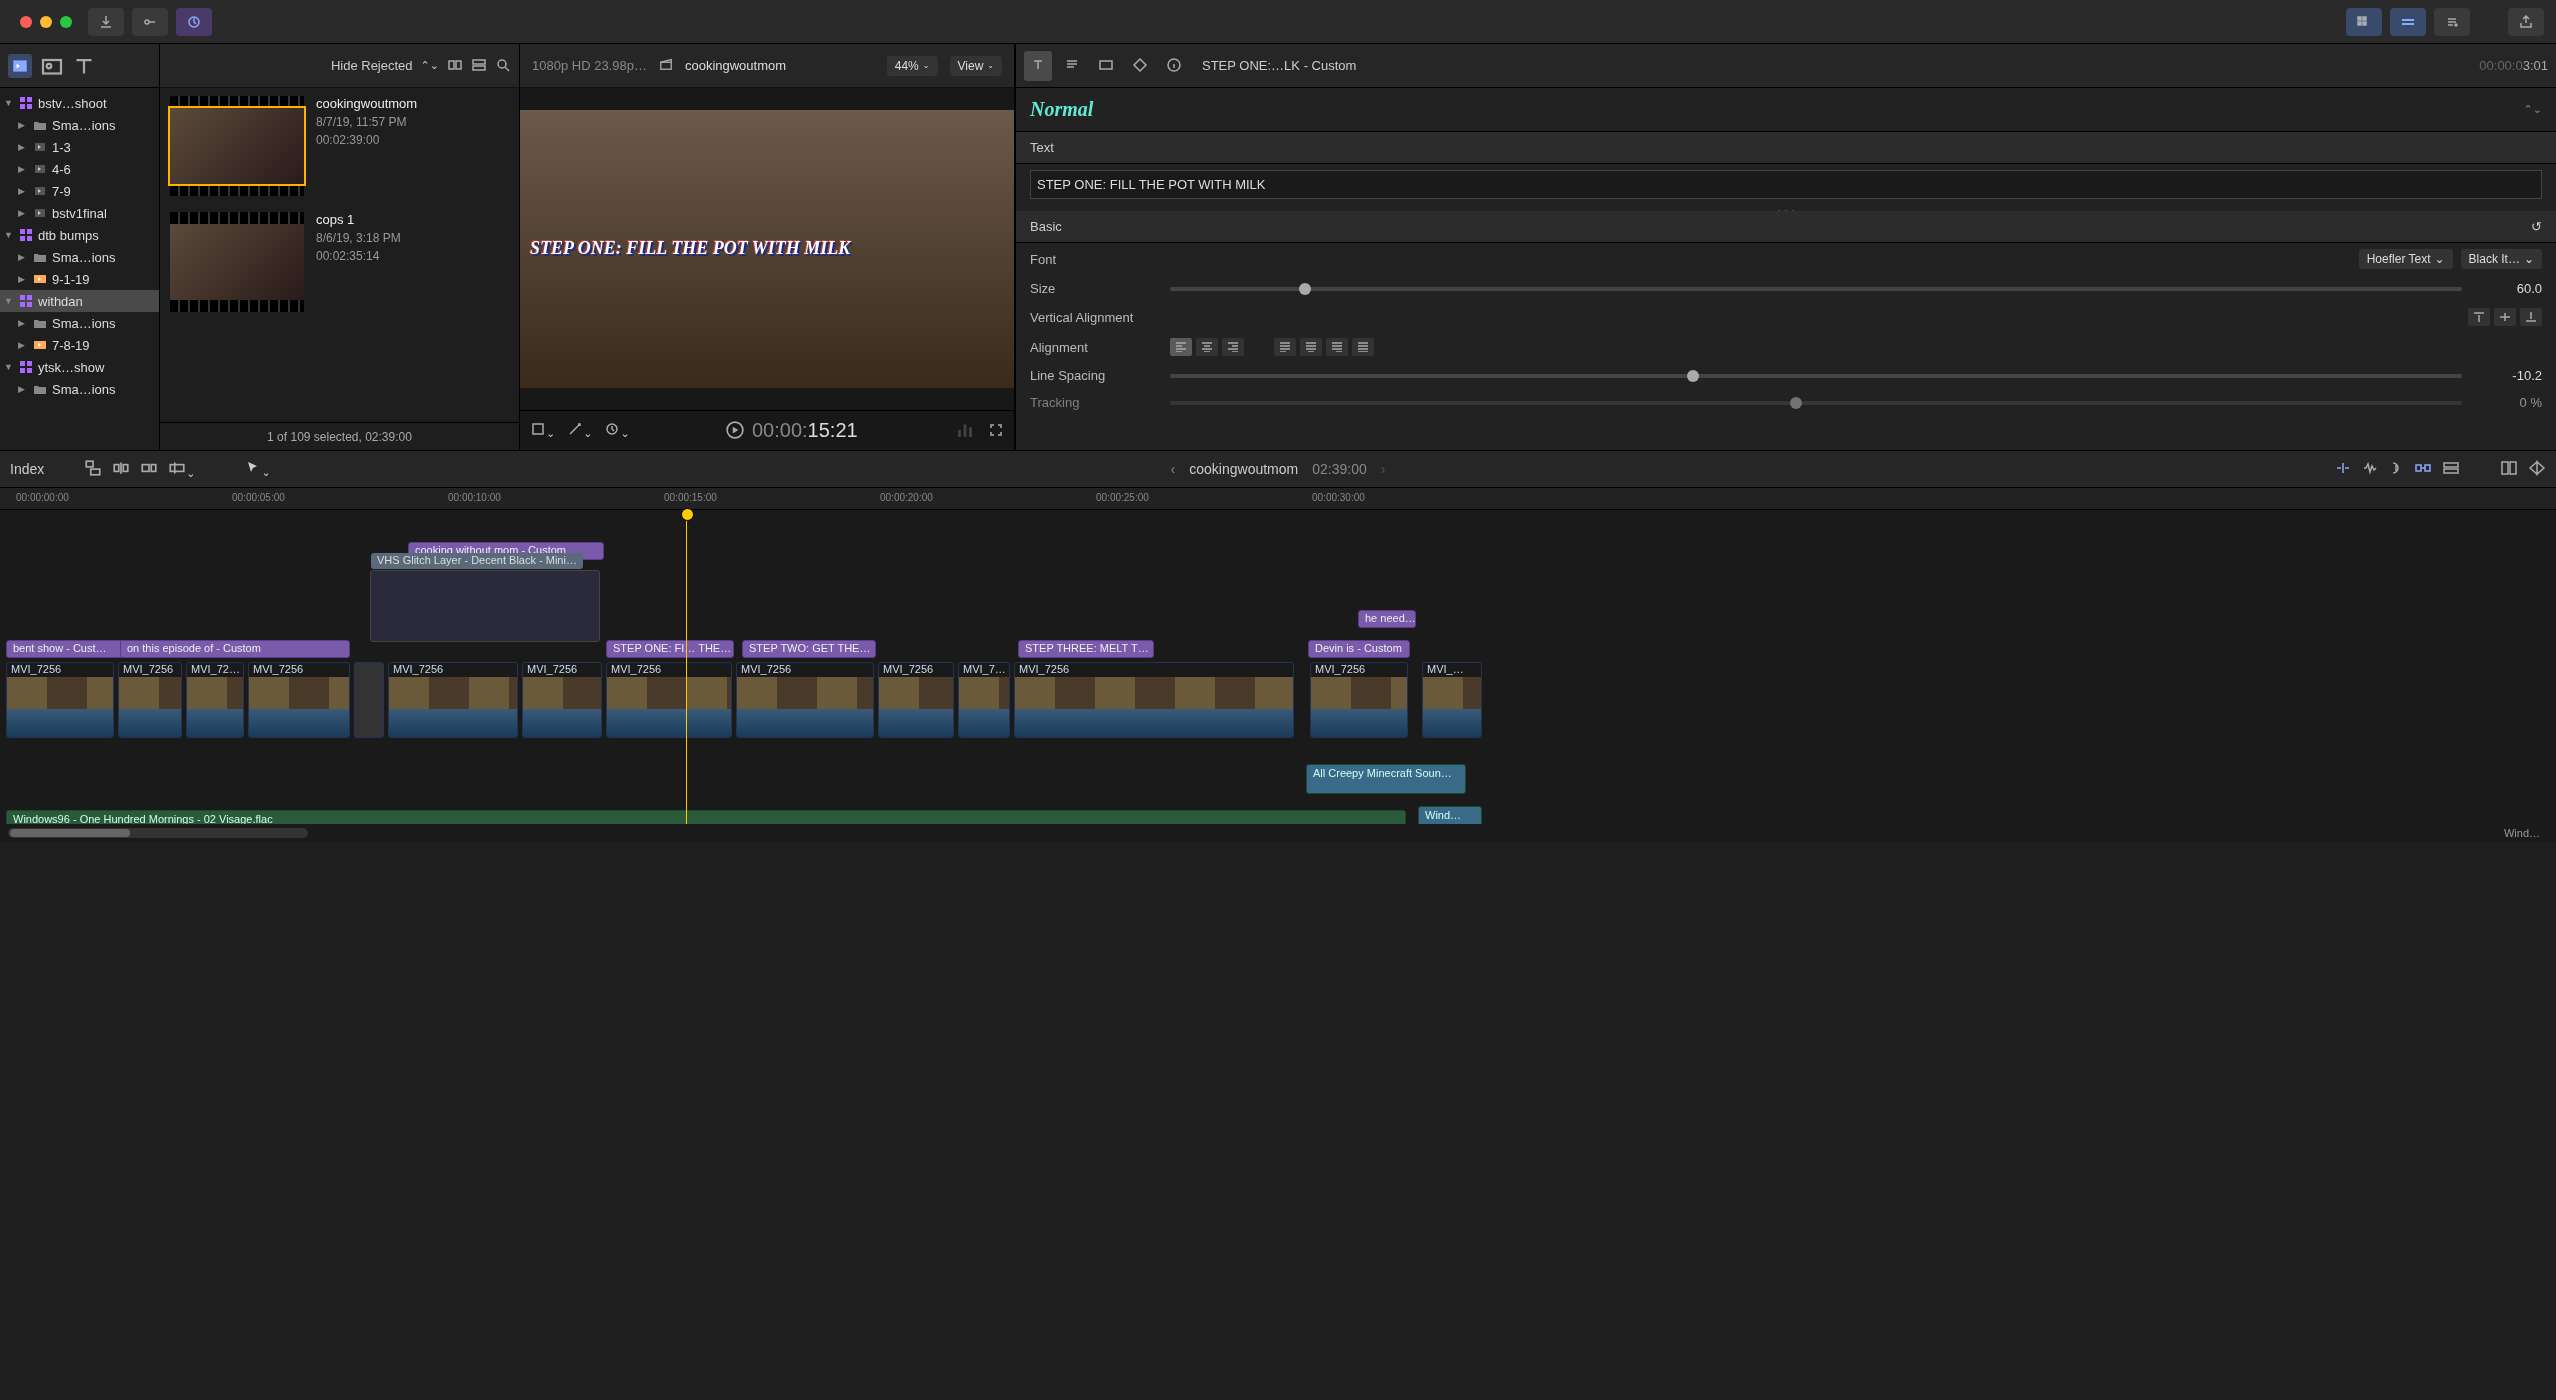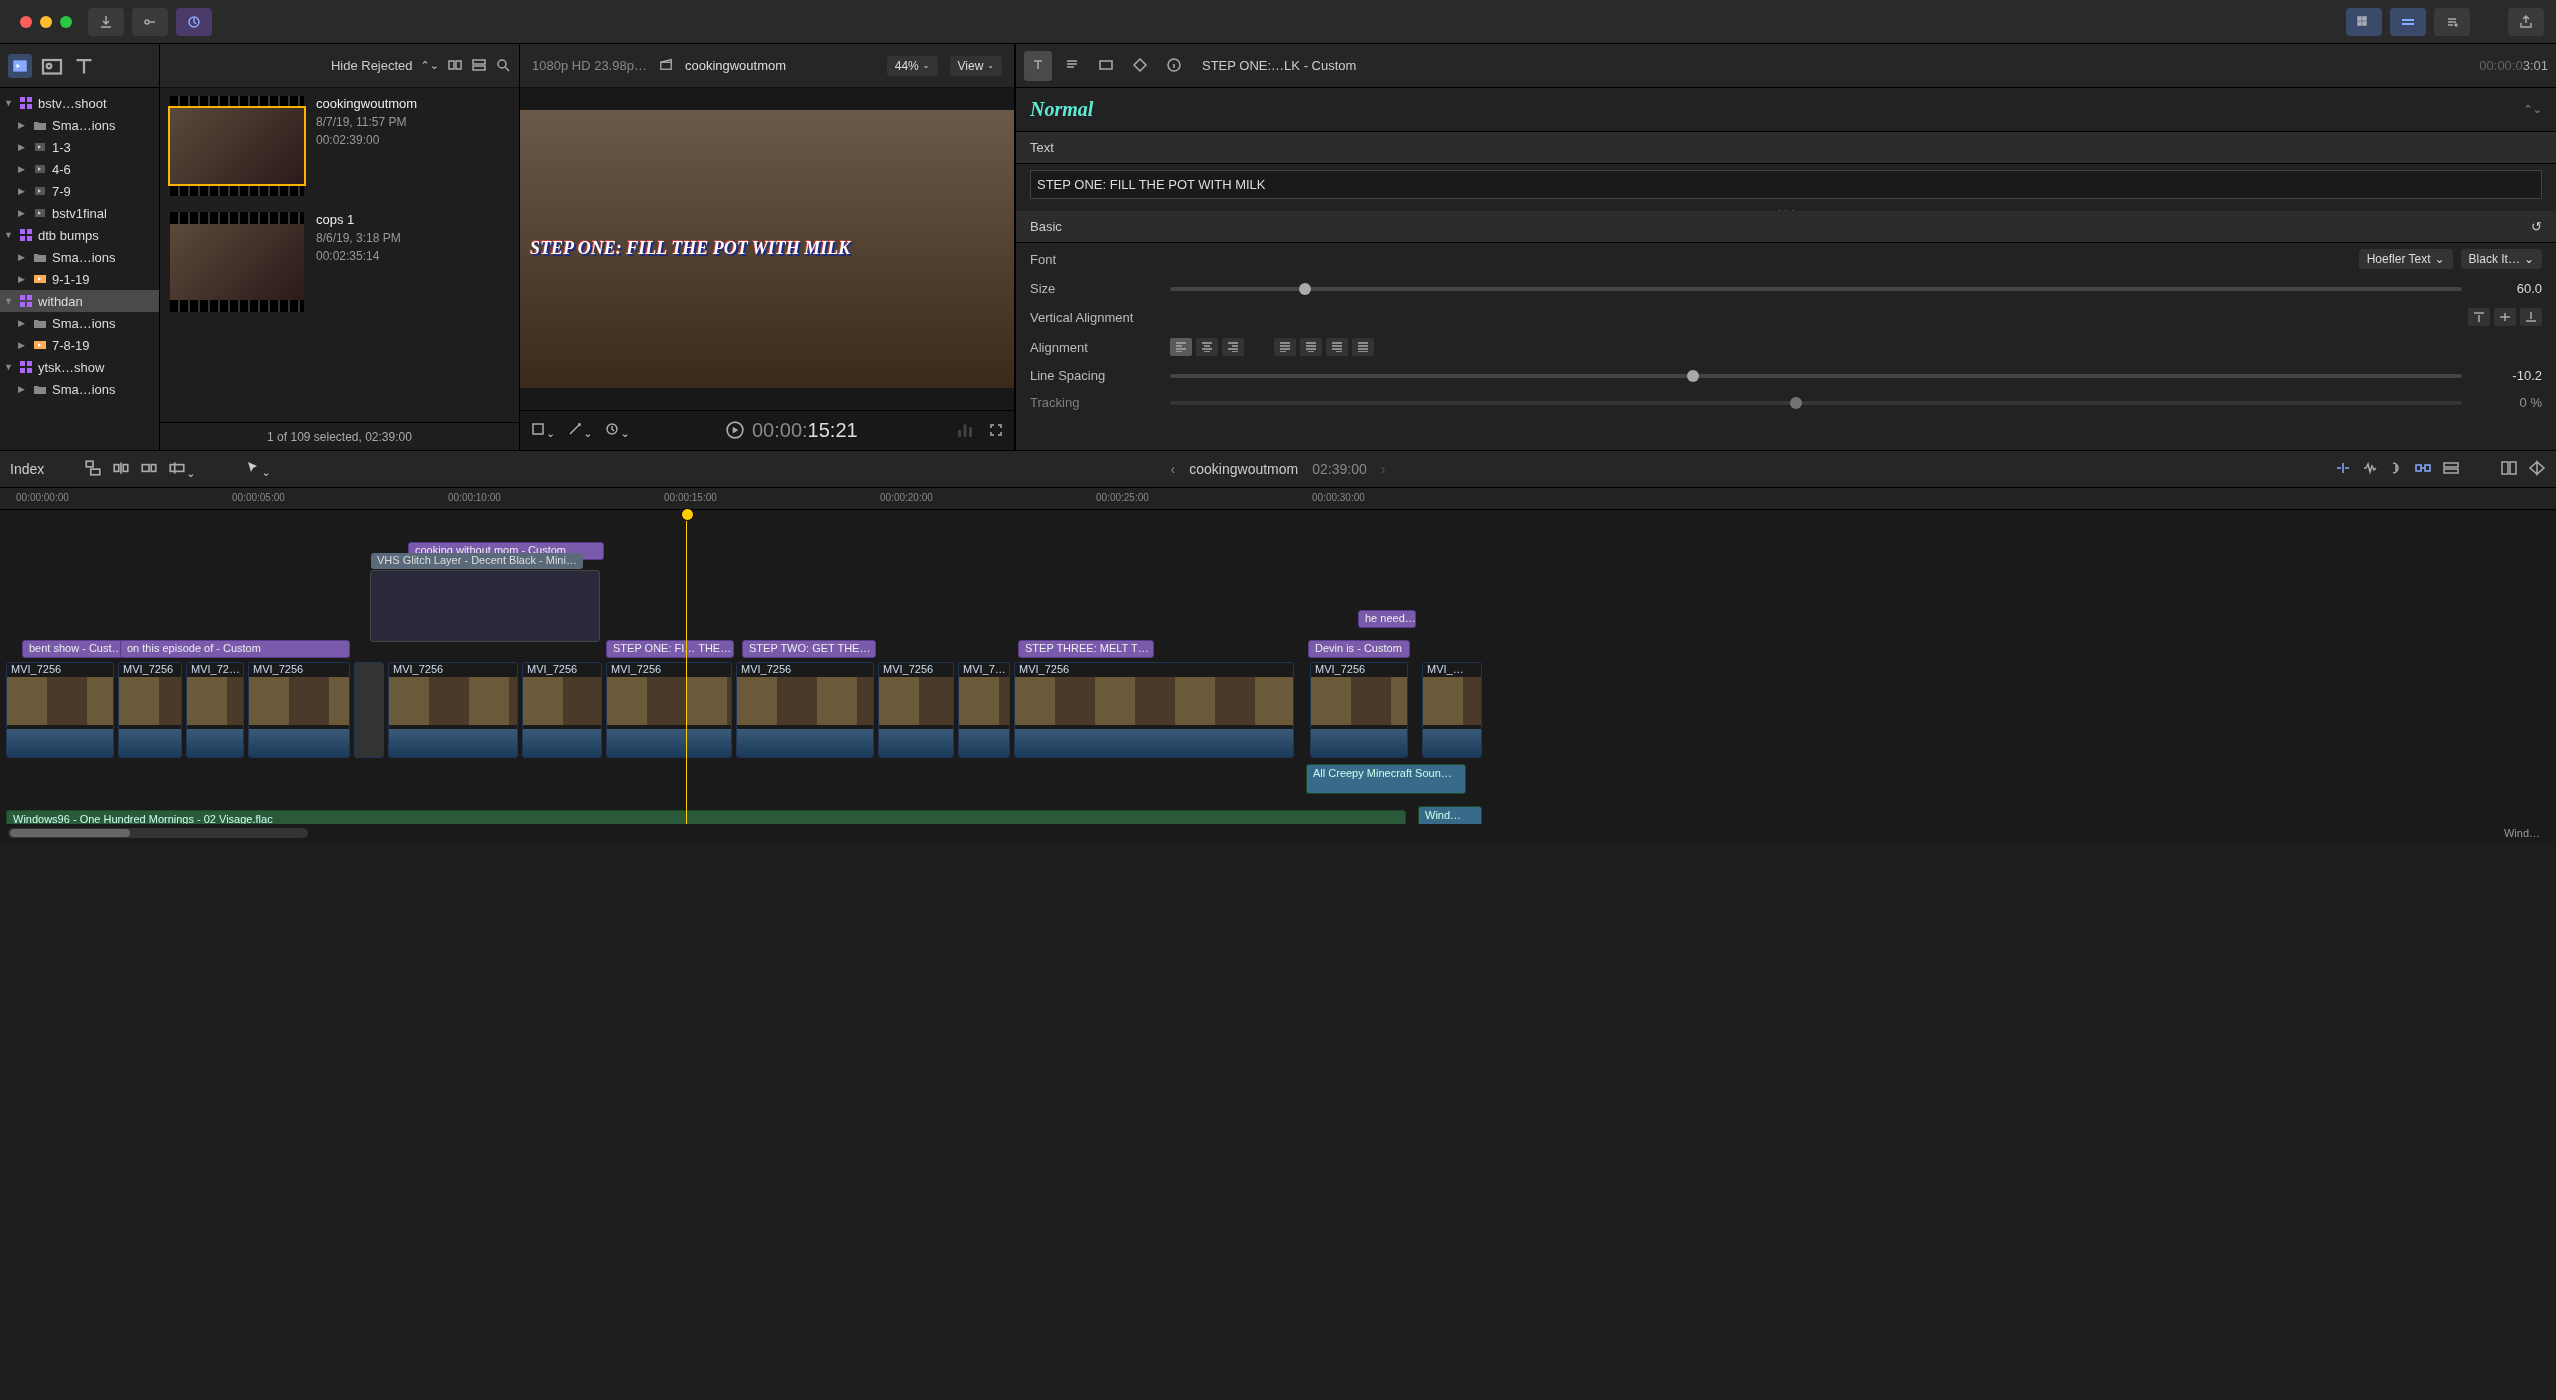--- a/index.html
+++ b/index.html
@@ -84,21 +84,21 @@
 .ruler .tick { position: absolute; top: 4px; }
 .tracks { position: relative; height: 314px; }
 .playhead { position: absolute; top: 0; bottom: 0; width: 1px; background: #ffcc00; z-index: 10; }
 .playhead::before { content:''; position:absolute; top:-2px; left:-5px; width:11px; height:11px; border-radius:50%; background:#ffcc00; border:1px solid #000; }
 
 .title-clip { position: absolute; height: 18px; background: #7a5aaa; border-radius: 3px; font-size: 11px; color: #eee; padding: 1px 6px; white-space: nowrap; overflow: hidden; border:1px solid #5a3a8a; }
 .gen-clip { position: absolute; height: 72px; background: #2a2a3a; border: 1px solid #444; border-radius: 3px; }
 .gen-clip .label { position:absolute; top:-18px; left:0; height:16px; background:#5a6a7a; font-size:11px; padding:1px 6px; border-radius:3px; color:#ddd; white-space:nowrap; overflow:hidden; max-width:100%; }
 
 .video-track { position: absolute; height: 92px; }
-.vclip { position: absolute; top: 0; height: 96px; border-radius: 3px; overflow: hidden; border: 1px solid #223355; }
+.vclip { position: absolute; top: 0; height: 76px; border-radius: 3px; overflow: hidden; border: 1px solid #223355; }
 .vclip .name { position:absolute; top:0; left:4px; font-size:11px; color:#cde; z-index:2; }
 .vclip .thumbs { position:absolute; top:14px; left:0; right:0; height:48px; background: repeating-linear-gradient(90deg, #6b5a3a 0 40px, #4a3a2a 40px 80px); }
 .vclip .wave { position:absolute; bottom:0; left:0; right:0; height:28px; background: linear-gradient(180deg, #3a5a7a, #1a3a5a); }
 
 .audio-clip { position: absolute; height: 30px; background: #2a5a3a; border-radius: 3px; font-size: 11px; color: #cfe; padding: 2px 6px; border:1px solid #1a4a2a; }
 .audio-clip.alt { background: #3a6a8a; }
 
 .bottom-bar { height: 18px; background: #1a1a1a; display:flex; align-items:center; padding:0 8px; gap:8px; }
 .scroll-track { flex:0 0 300px; height:10px; background:#333; border-radius:5px; position:relative; }
 .scroll-thumb { position:absolute; left:2px; top:1px; height:8px; width:120px; background:#666; border-radius:4px; }
@@ -643,21 +643,21 @@
       <span class="tick" style="left: 16px;">00:00:00:00</span>
       <span class="tick" style="left: 232px;">00:00:05:00</span>
       <span class="tick" style="left: 448px;">00:00:10:00</span>
       <span class="tick" style="left: 664px;">00:00:15:00</span>
       <span class="tick" style="left: 880px;">00:00:20:00</span>
       <span class="tick" style="left: 1096px;">00:00:25:00</span>
       <span class="tick" style="left: 1312px;">00:00:30:00</span>
     </div>
   <div class="tracks" id="tracks">
     <div class="playhead" id="playhead" style="left: 686px;"></div>
-  <div class="title-clip" style="left: 6px; width: 120px; top: 130px; margin-left: 16px;">bent show - Cust…</div>
+  <div class="title-clip" style="left: 6px; width: 120px; top: 130px;">bent show - Cust…</div>
       <div class="title-clip" style="left: 120px; width: 230px; top: 130px;">on this episode of - Custom</div>
       <div class="title-clip" style="left: 408px; width: 196px; top: 32px;">cooking without mom - Custom</div>
       <div class="title-clip" style="left: 606px; width: 128px; top: 130px;">STEP ONE: FI… THE…</div>
       <div class="title-clip" style="left: 742px; width: 134px; top: 130px;">STEP TWO: GET THE…</div>
       <div class="title-clip" style="left: 1018px; width: 136px; top: 130px;">STEP THREE: MELT T…</div>
       <div class="title-clip" style="left: 1308px; width: 102px; top: 130px;">Devin is - Custom</div>
       <div class="title-clip" style="left: 1358px; width: 58px; top: 100px;">he need…</div>
       <div class="gen-clip" style="left: 370px; width: 230px; top: 60px;">
         <div class="label">VHS Glitch Layer - Decent Black - Mini…</div>
       </div>

